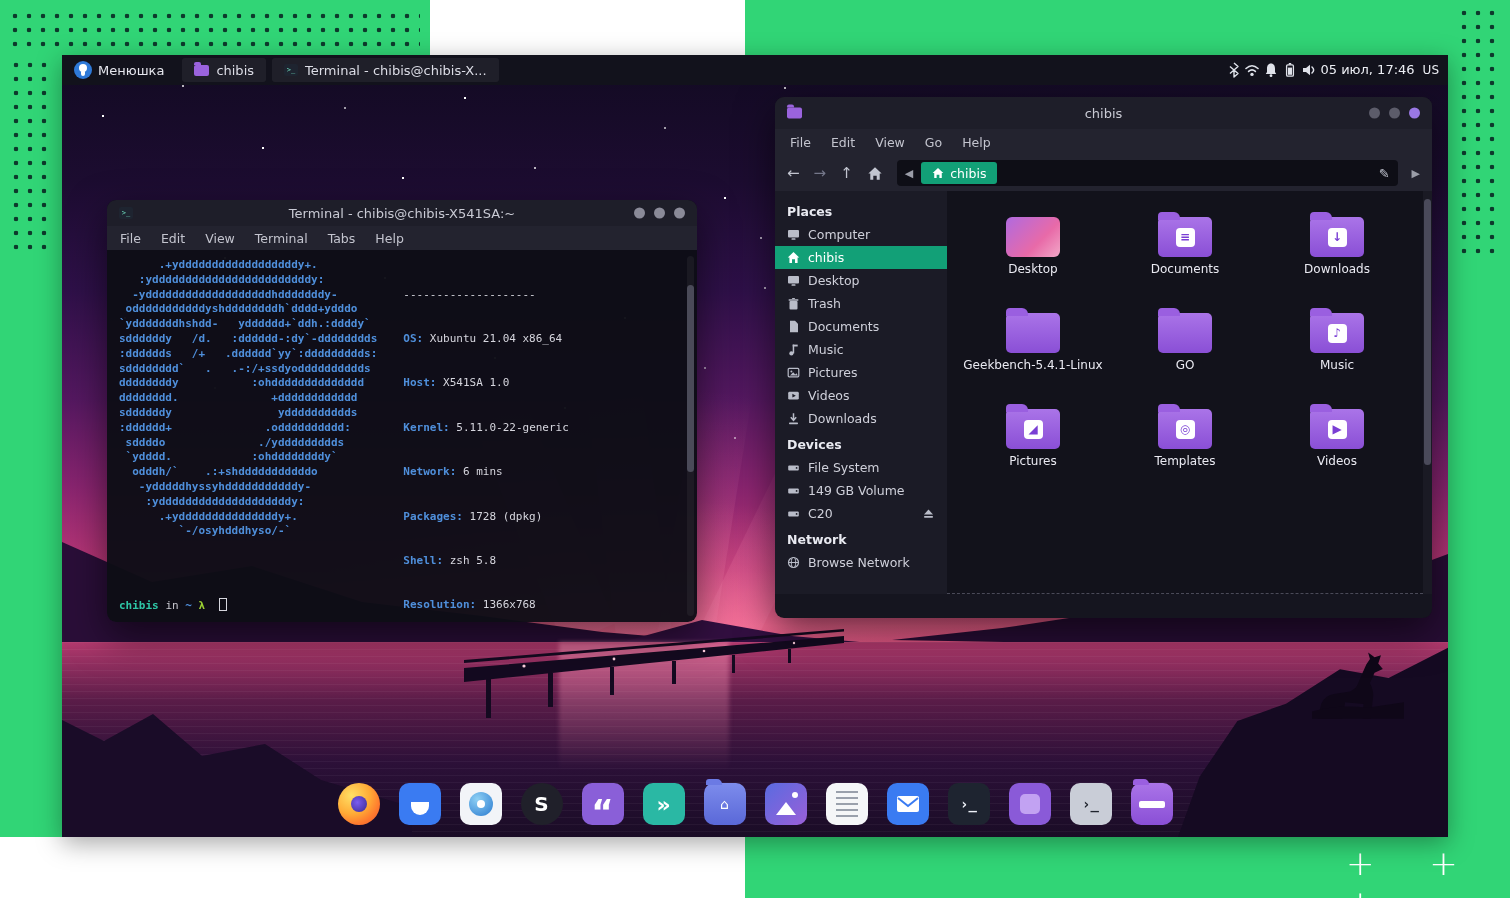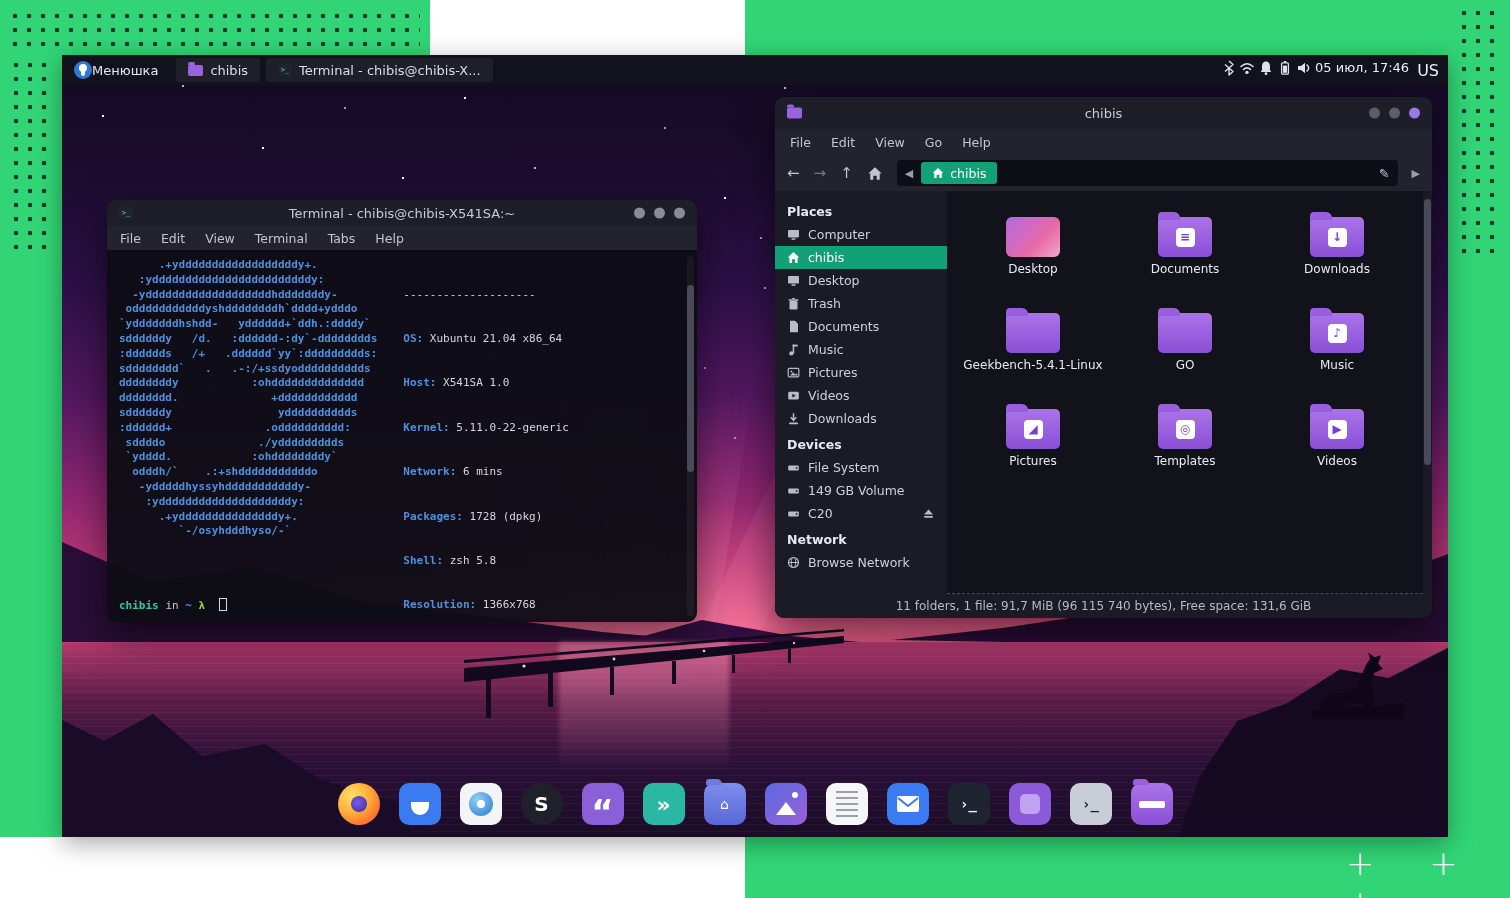--- a/index.html
+++ b/index.html
@@ -49,34 +49,34 @@
   .pier { position:absolute; left:29%; top:73%; width:380px; height:96px; }
   .rock-left { position:absolute; left:0; bottom:0; width:350px; height:150px; background:#1a0c28;
     clip-path:polygon(0 100%,0 22%,12% 36%,26% 18%,40% 46%,58% 38%,74% 62%,100% 80%,100% 100%); }
   .rock-right { position:absolute; right:0; bottom:0; width:270px; height:215px; background:#150a22;
     clip-path:polygon(0 100%,8% 72%,22% 46%,40% 38%,60% 22%,78% 26%,100% 12%,100% 100%); }
   .wolf { position:absolute; right:44px; bottom:118px; width:92px; height:74px; }
 
   
   .panel { position:absolute; left:0; top:0; width:100%; height:30px; background:rgba(19,19,28,.97);
     display:flex; align-items:center; color:#e6e7ee; font-size:13px; z-index:40; }
-  .menu-btn { display:flex; align-items:center; gap:0; padding:0 12px; height:100%; cursor:default; }
+  .menu-btn { display:flex; align-items:center; gap:6px; padding:0 12px; height:100%; cursor:default; }
   .menu-logo { width:18px; height:18px; border-radius:50%; background:#2e79d8; position:relative; }
   .menu-logo::after { content:''; position:absolute; left:5px; top:3px; width:8px; height:8px; border-radius:50%; background:#fff; }
   .menu-logo::before { content:''; position:absolute; left:7px; top:9px; width:4px; height:6px; border-radius:2px; background:#fff; }
   .winbtn { display:flex; align-items:center; gap:7px; padding:0 12px; height:24px; margin-left:6px;
     background:rgba(255,255,255,.06); border-radius:3px; color:#dcdde6; }
   .mini-folder { width:15px; height:11px; background:#9a63dd; border-radius:2px; position:relative; }
   .mini-folder::before { content:''; position:absolute; top:-3px; left:0; width:7px; height:3px; background:#9a63dd; border-radius:2px 2px 0 0; }
   .mini-term { width:14px; height:12px; background:#1e2430; border-radius:2px; color:#6fe0c0; font-size:7px; line-height:12px; text-align:center; font-family:"DejaVu Sans Mono",monospace; }
   .panel-spacer { flex:1; }
   .tray { display:flex; align-items:flex-start; gap:3px; padding-right:4px; }
   .tray svg { display:block; }
   .clock { font-size:13px; color:#eceef4; }
-  .kbd-layout { font-size:16px; color:#eceef4; padding:1px 5px; }
+  .kbd-layout { font-size:12px; color:#eceef4; padding:1px 5px; }
 
   
   .window { position:absolute; border-radius:9px; overflow:hidden; box-shadow:0 14px 38px rgba(0,0,0,.55); }
   .titlebar { height:30px; background:#1e1e29; display:flex; align-items:center; justify-content:center; position:relative;
     color:#c9cad4; font-size:13px; }
   .title-icon { position:absolute; left:12px; top:50%; transform:translateY(-50%); }
   .win-ctrls { position:absolute; right:12px; top:50%; transform:translateY(-50%); display:flex; gap:9px; }
   .wc { width:11px; height:11px; border-radius:50%; }
   .menubar { display:flex; align-items:center; gap:2px; background:#23232f; color:#c3c4ce; font-size:12.5px; }
   .menubar span { padding:3px 9px; border-radius:3px; }
@@ -542,21 +542,20 @@
                 </div>
               <div class="fm-label">Videos</div>
             </div>
           </div>
           <div class="dash-sep"></div>
           <div class="fm-scroll">
             <div class="fm-thumb"></div>
           </div>
         </div>
       </div>
-      <div class="statusbar">11 folders, 1 file: 91,7 MiB (96 115 740 bytes), Free space: 131,6 GiB</div>
     </div>
 
     <div class="dock">
       <div class="dk dk-firefox"></div>
       <div class="dk dk-store">
           <div class="cup"></div>
         </div>
       <div class="dk dk-browser">
           <div class="orb"></div>
         </div>

